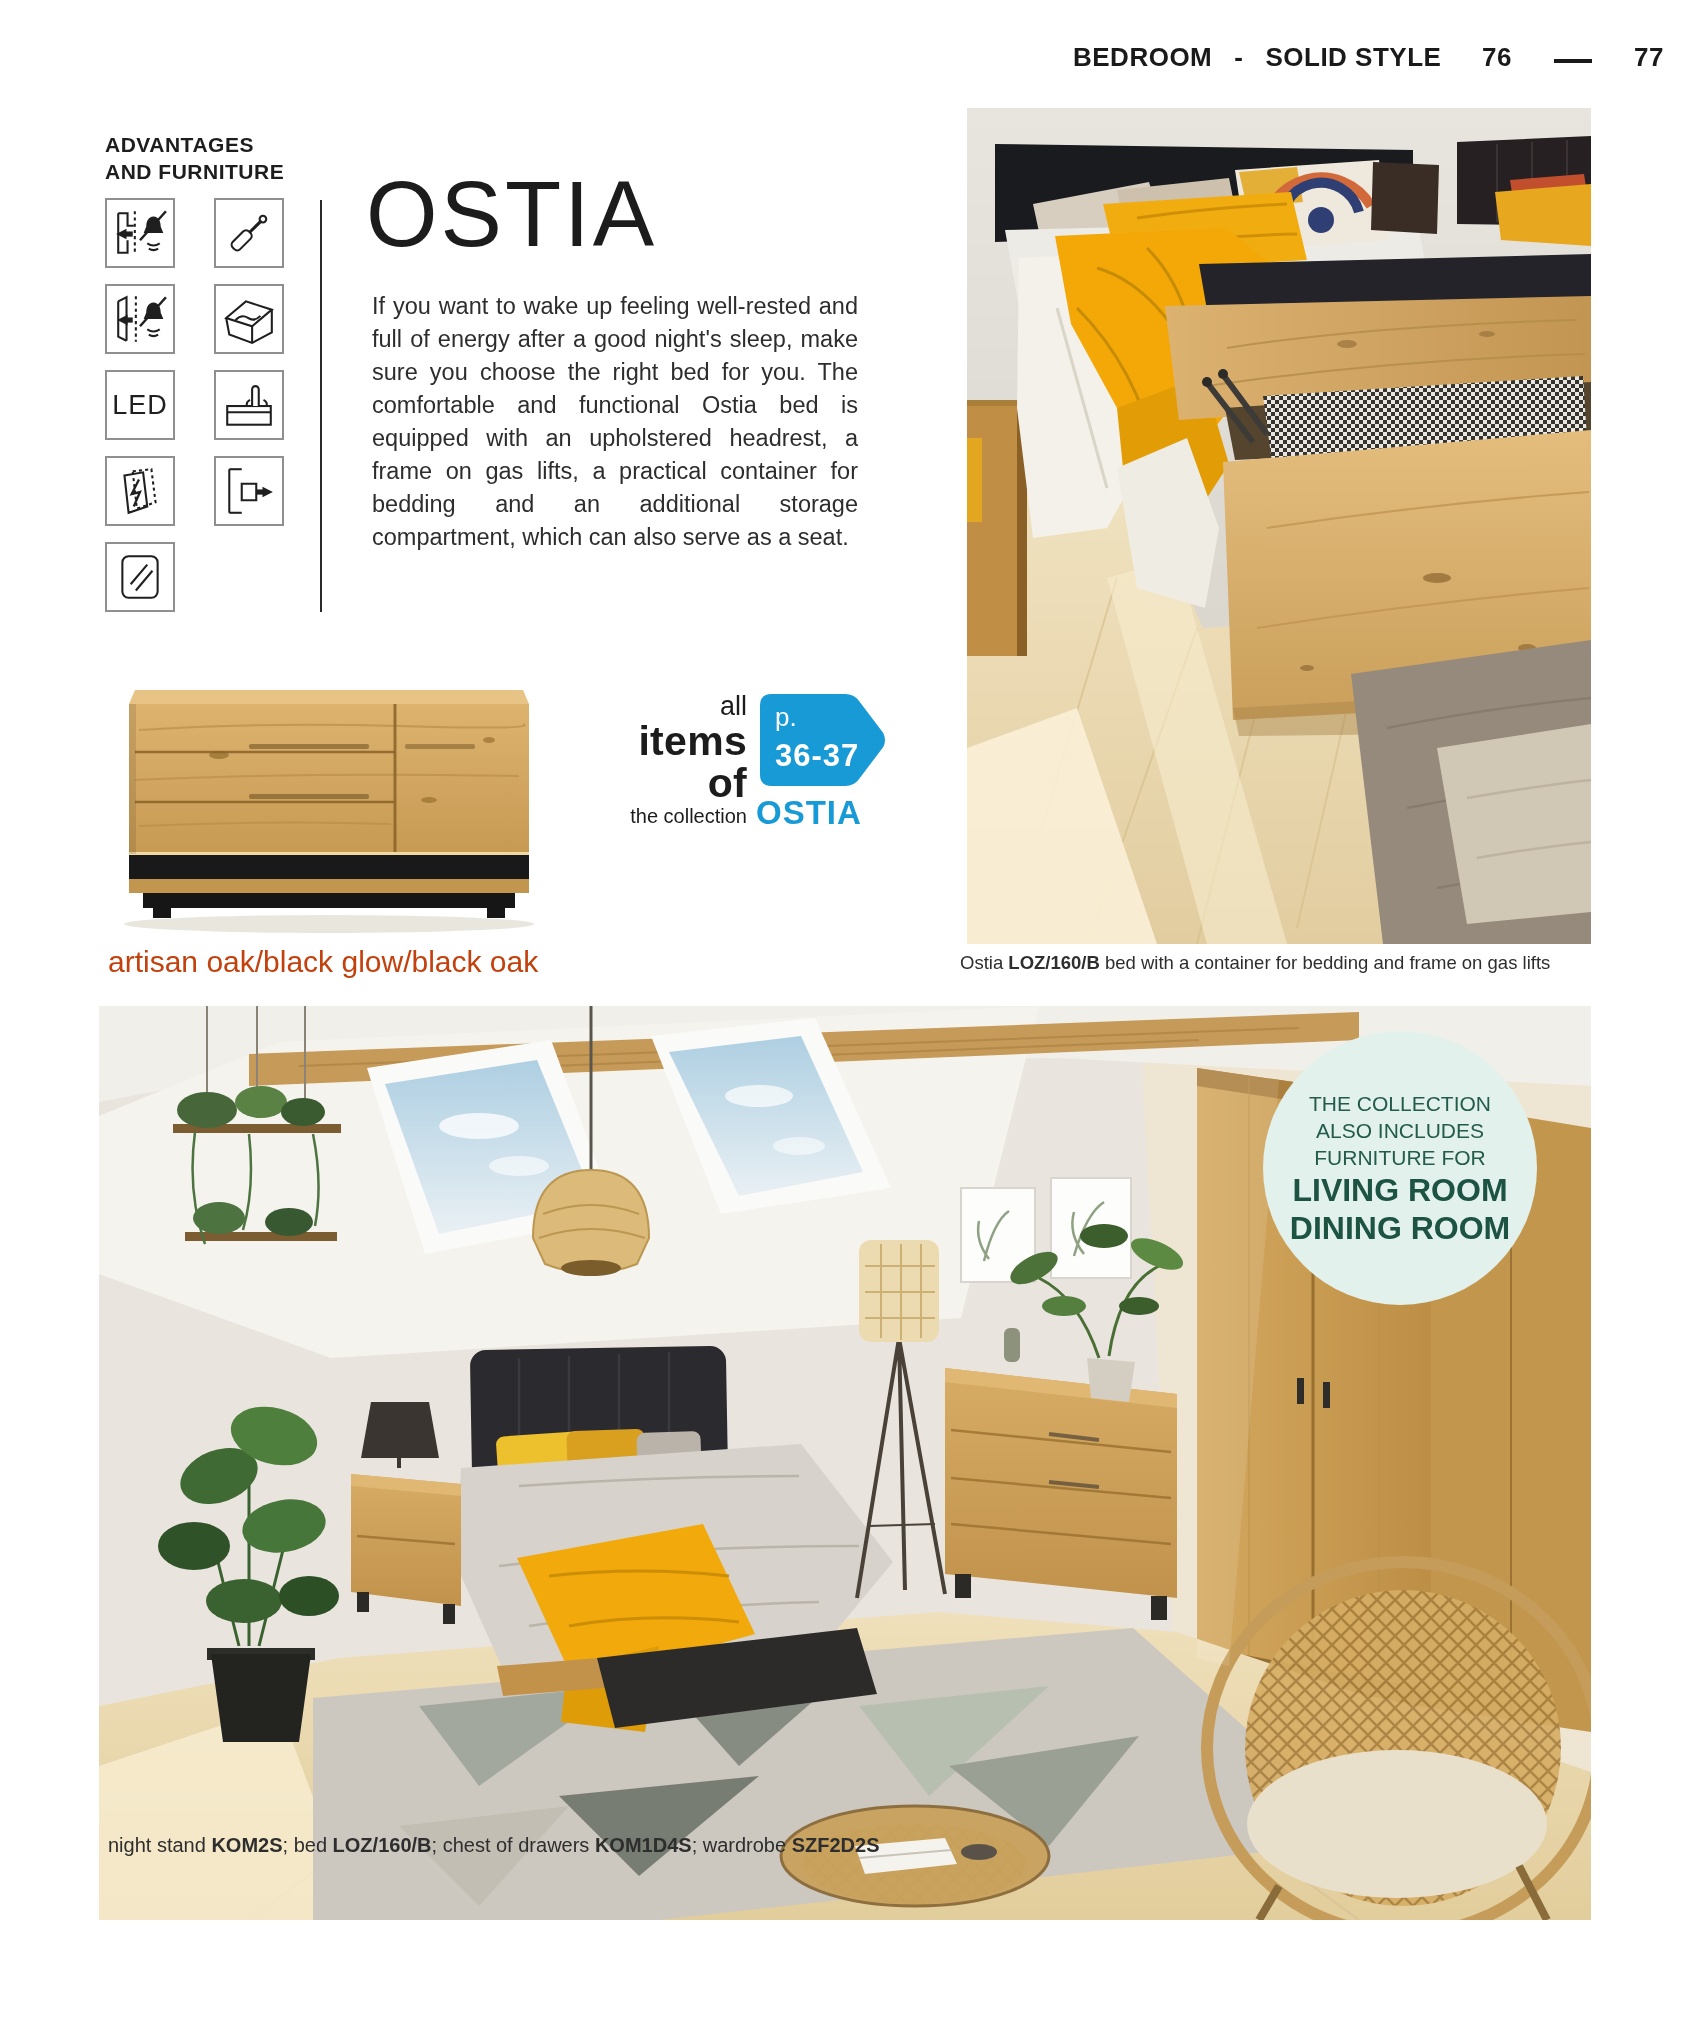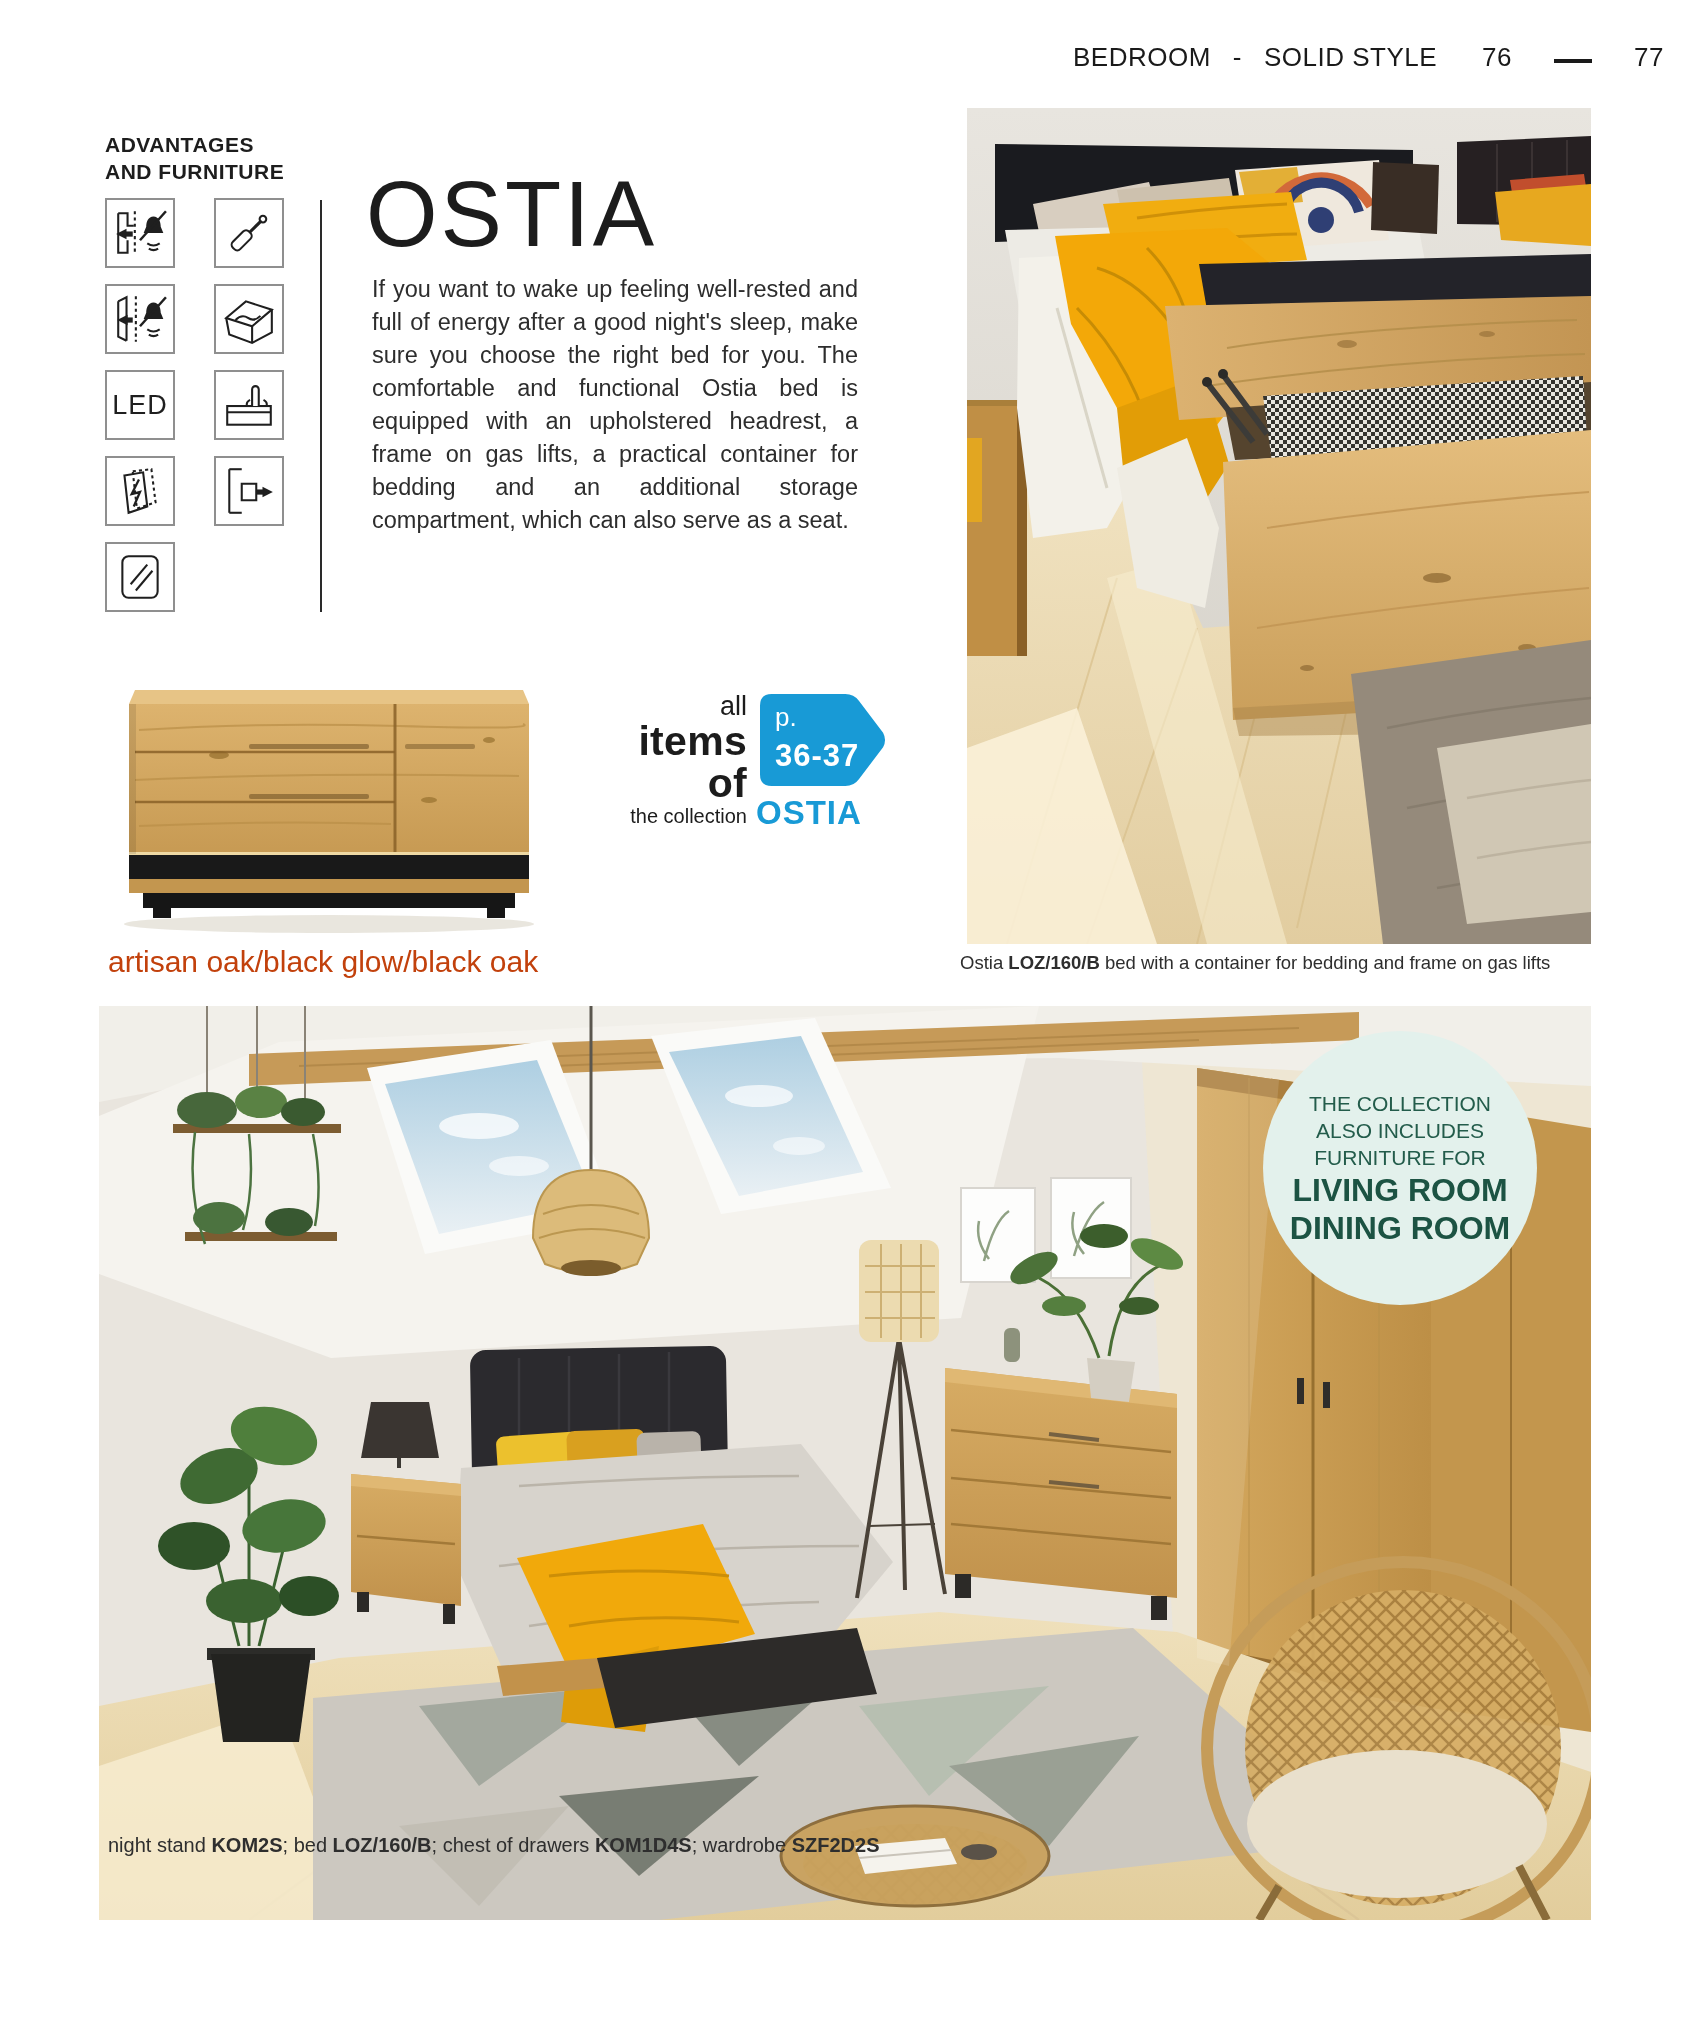--- a/index.html
+++ b/index.html
@@ -2,36 +2,36 @@
 <html><head>
 <meta charset="utf-8">
 <style>
   html,body{margin:0;padding:0;}
   body{
     width:1683px;height:2040px;position:relative;background:#ffffff;
     font-family:"Liberation Sans",sans-serif;color:#2e2e2e;overflow:hidden;
   }
   .abs{position:absolute;}
   
-  .hdr{top:42px;font-size:26px;font-weight:normal;color:#1a1a1a;letter-spacing:.5px;white-space:nowrap;}
+  .hdr{top:42px;font-size:26px;font-weight:bold;color:#1a1a1a;letter-spacing:.5px;white-space:nowrap;}
   .hdr-left{left:1073px;}
   .hdr-left .dash{margin:0 22px;}
   .hdr-right{left:1482px;display:flex;align-items:center;gap:28px;}
   .pgline{display:inline-block;width:38px;height:4px;background:#1a1a1a;margin:6px 14px 0 14px;}
   
   .feat-title{left:105px;top:131px;font-size:21px;font-weight:bold;line-height:27px;color:#1d1d1d;letter-spacing:.5px;}
   .icon-grid{left:105px;top:198px;display:grid;grid-template-columns:70px 70px;gap:16px 39px;}
   .ficon{width:70px;height:70px;border:2px solid #8f8f8f;box-sizing:border-box;background:#fff;
          display:flex;align-items:center;justify-content:center;}
   .ficon svg{display:block;}
   .led-txt{font-size:27px;color:#1f1f1f;letter-spacing:1px;font-weight:400;}
   .vrule{left:320px;top:200px;width:2px;height:412px;background:#2a2a2a;}
   
   .ostia-title{left:366px;top:168px;font-size:92px;font-weight:300;line-height:1;color:#1c1c1c;letter-spacing:3px;}
-  .ostia-desc{left:372px;top:273px;width:486px;font-size:23.5px;line-height:33px;text-align:justify;color:#2d2d2d;}
+  .ostia-desc{left:372px;top:290px;width:486px;font-size:23.5px;line-height:33px;text-align:justify;color:#2d2d2d;}
   
   .dresser{left:99px;top:660px;width:460px;height:280px;}
   .dresser-cap{left:108px;top:945px;font-size:30px;color:#c2410c;text-align:right;}
   
   .allitems{left:595px;top:692px;width:310px;height:150px;}
   .ai-text{position:absolute;left:0;top:0;width:152px;text-align:right;color:#1c1c1c;}
   .ai-all{font-size:27px;line-height:28px;}
   .ai-items{font-size:41px;line-height:42px;font-weight:bold;letter-spacing:.3px;}
   .ai-coll{font-size:20px;line-height:22px;margin-top:1px;}
   .ai-tag{position:absolute;left:165px;top:1px;width:126px;height:94px;}

